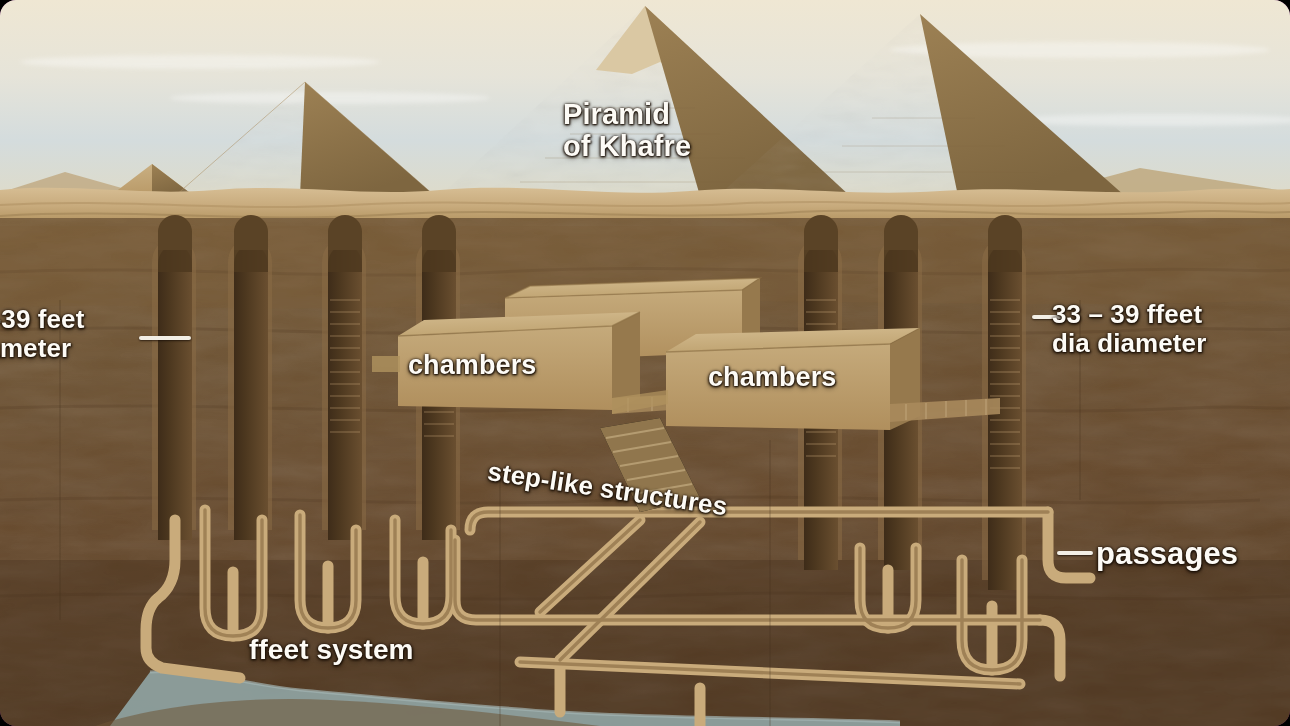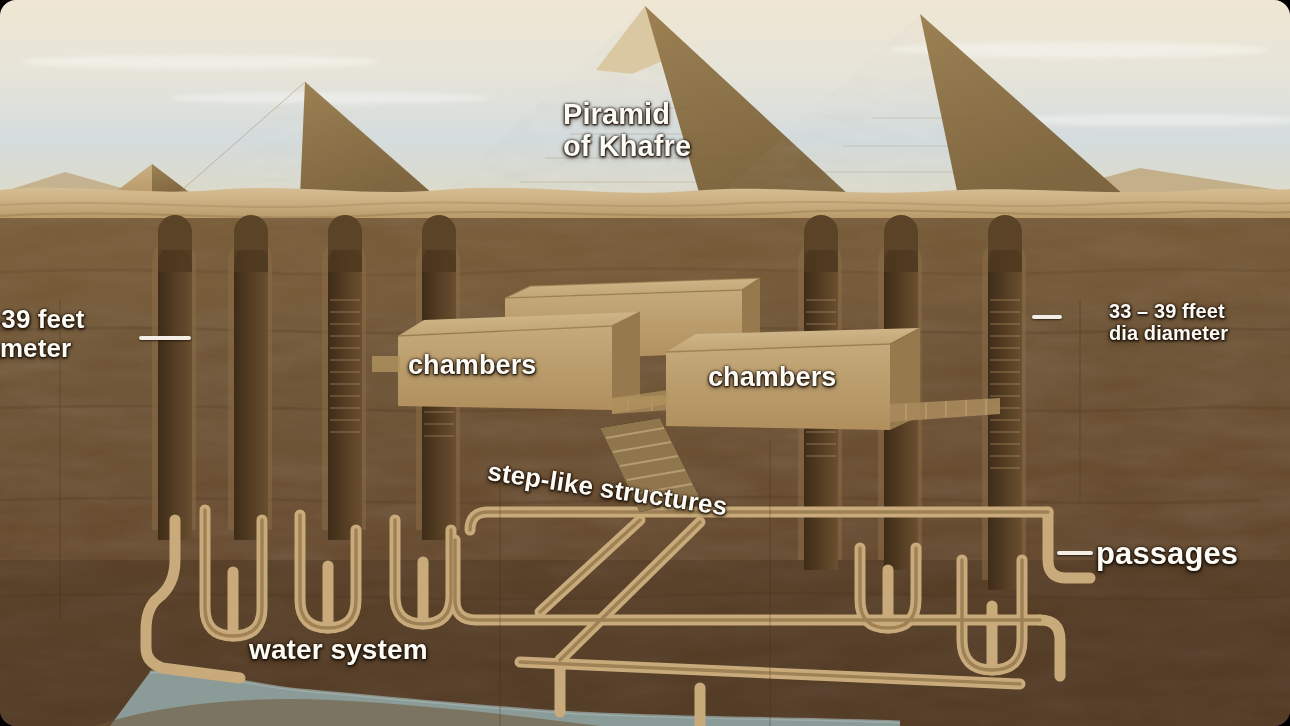--- a/index.html
+++ b/index.html
@@ -22,21 +22,21 @@
     text-shadow:
       0 0 3px rgba(30,18,8,.95),
       1px 1px 2px rgba(25,15,6,.9),
       -1px 1px 2px rgba(25,15,6,.55),
       0 2px 5px rgba(20,12,5,.6);
     white-space:pre;
     pointer-events:none;
   }
   #lbl-title{left:563px;top:98px;font-size:29px;text-align:left;}
   #lbl-left-dim{left:-22px;top:305px;font-size:26px;}
-  #lbl-right-dim{left:1109px;top:300px;font-size:20px;}
+  #lbl-right-dim{left:1052px;top:300px;font-size:26px;}
   #lbl-ch-left{left:408px;top:350px;font-size:27px;}
   #lbl-ch-right{left:708px;top:362px;font-size:27px;}
   #lbl-steps{left:490px;top:457px;font-size:26px;transform:rotate(8.5deg);transform-origin:0 0;}
   #lbl-passages{left:1096px;top:537px;font-size:31px;}
   #lbl-water{left:249px;top:634px;font-size:28px;}
 
   .leader{
     position:absolute;height:4px;background:#f3efe6;border-radius:2px;
     box-shadow:0 1px 2px rgba(20,12,5,.7);
   }
@@ -437,15 +437,15 @@
 dia diameter</div>
 
   <div class="lbl" id="lbl-ch-left">chambers</div>
 
   <div class="lbl" id="lbl-ch-right">chambers</div>
 
   <div class="lbl" id="lbl-steps">step-like structures</div>
 
   <div class="lbl" id="lbl-passages">passages</div>
 
-  <div class="lbl" id="lbl-water">water system</div>
+  <div class="lbl" id="lbl-water">ffeet system</div>
 
 </div>
 
 </body></html>

